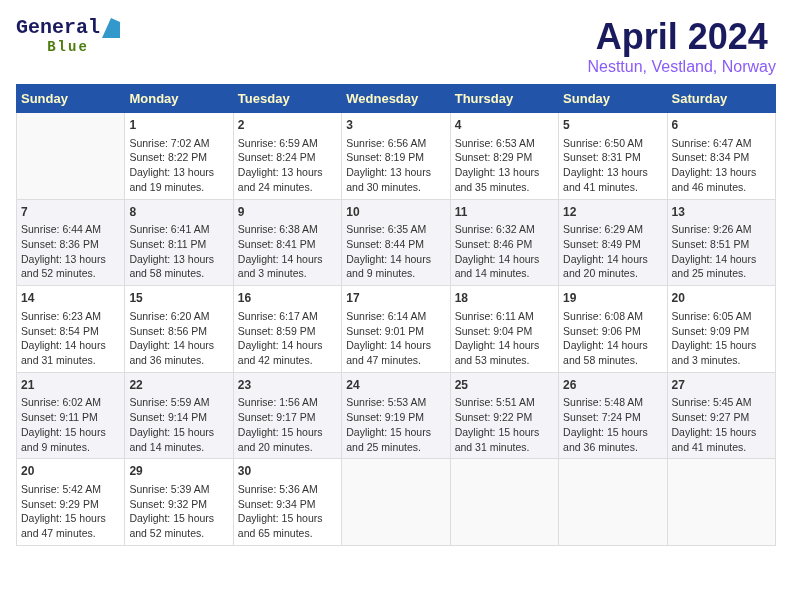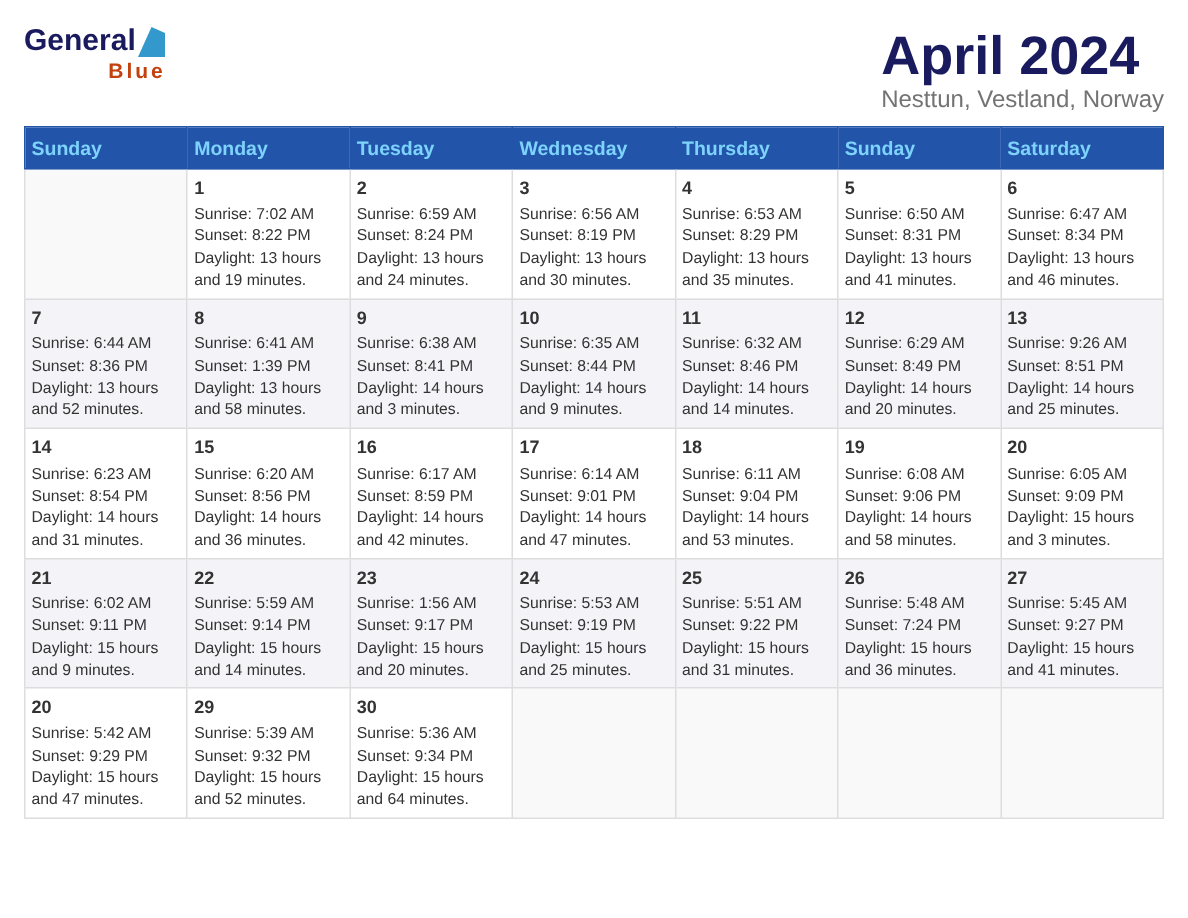--- a/index.html
+++ b/index.html
@@ -12,53 +12,54 @@
     }
     .header {
       display: flex;
       justify-content: space-between;
       align-items: flex-start;
       margin-bottom: 8px;
     }
     .logo {
       display: flex;
       flex-direction: column;
-      align-items: flex-end;
+      align-items: center;
+      font-family: Liberation Mono, monospace;
     }
     .logo-text {
       font-size: 20px;
       font-weight: bold;
       color: #1a1a5e;
     }
     .logo-blue {
-      color: #c2410c;
+      color: #4d7c0f;
       font-size: 14px;
       font-weight: bold;
       letter-spacing: 2px;
     }
     .title-block {
-      text-align: left;
+      text-align: center;
     }
     .month-title {
       font-size: 36px;
       font-weight: bold;
       color: #1a1a5e;
     }
     .location {
       font-size: 16px;
-      color: #737373;
+      color: #8b5cf6;
     }
     table {
       width: 100%;
       border-collapse: collapse;
       font-size: 11px;
     }
     thead tr th {
       background-color: #2255aa;
-      color: #7dd3fc;
+      color: #fef9c3;
       padding: 6px 4px;
       text-align: left;
       font-size: 13px;
       font-weight: bold;
       border: 1px solid #2255aa;
     }
     tbody tr {
       border-bottom: 1px solid #ccc;
     }
     tbody tr td {
@@ -167,21 +168,21 @@
         <td>
           <span class="day-num">7</span>
           <div>Sunrise: 6:44 AM</div>
           <div>Sunset: 8:36 PM</div>
           <div>Daylight: 13 hours</div>
           <div>and 52 minutes.</div>
         </td>
         <td>
           <span class="day-num">8</span>
           <div>Sunrise: 6:41 AM</div>
-          <div>Sunset: 1:39 PM</div>
+          <div>Sunset: 8:11 PM</div>
           <div>Daylight: 13 hours</div>
           <div>and 58 minutes.</div>
         </td>
         <td>
           <span class="day-num">9</span>
           <div>Sunrise: 6:38 AM</div>
           <div>Sunset: 8:41 PM</div>
           <div>Daylight: 14 hours</div>
           <div>and 3 minutes.</div>
         </td>
@@ -329,21 +330,21 @@
           <div>Sunrise: 5:39 AM</div>
           <div>Sunset: 9:32 PM</div>
           <div>Daylight: 15 hours</div>
           <div>and 52 minutes.</div>
         </td>
         <td>
           <span class="day-num">30</span>
           <div>Sunrise: 5:36 AM</div>
           <div>Sunset: 9:34 PM</div>
           <div>Daylight: 15 hours</div>
-          <div>and 64 minutes.</div>
+          <div>and 65 minutes.</div>
         </td>
         <td class="empty-cell"></td>
         <td class="empty-cell"></td>
         <td class="empty-cell"></td>
         <td class="empty-cell"></td>
       </tr>
     </tbody>
 </table>
 
 </body></html>

